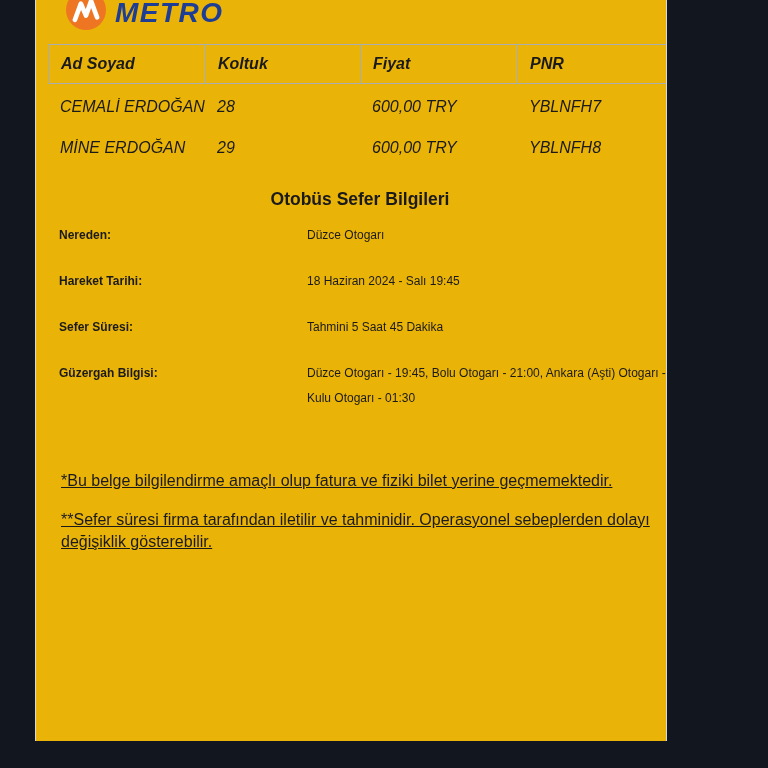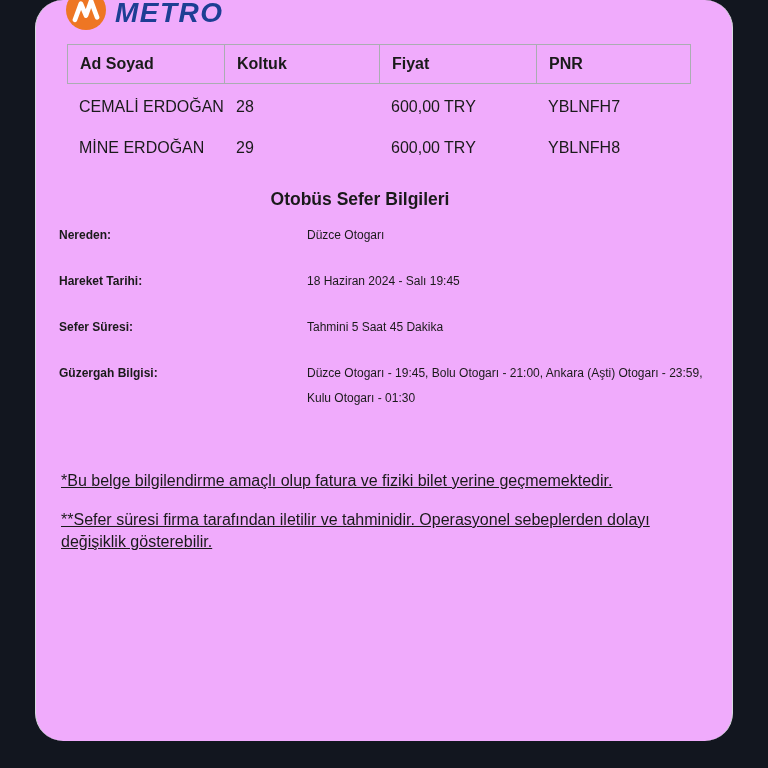--- a/index.html
+++ b/index.html
@@ -6,43 +6,42 @@
   html,body { width:768px; height:768px; }
   body {
     position:relative;
     background:#12161F;
     font-family:"Liberation Sans", sans-serif;
     overflow:hidden;
     color:#1a1a1a;
   }
   .page {
     position:absolute; left:35px; top:0;
-    width:698px; height:741px;
-    background:#f0abfc;
+    width:632px; height:741px;
+    background:#eab308;
     border-left:1px solid #d6d9dd;
     border-right:1px solid #d6d9dd;
     overflow:hidden;
-    border-radius:28px;
   }
   
   .logo-row { position:absolute; left:30px; top:0; height:32px; display:flex; align-items:flex-start; }
   .logo-circle {
     width:40px; height:40px; border-radius:50%;
     background:#EE7623; margin-top:-10px;
     display:flex; align-items:center; justify-content:center;
     flex:0 0 auto;
   }
   .logo-circle svg { margin-top:6px; }
   .brand-text {
     font-size:28px; font-weight:bold; font-style:italic;
     color:#1D3E94; letter-spacing:1.5px; margin-left:9px; margin-top:-2px;
     line-height:30px;
   }
   
-  .pax-table { position:absolute; left:31px; top:44px; width:624px; }
+  .pax-table { position:absolute; left:12px; top:44px; width:624px;font-style:italic; }
   .tbl-header {
     display:grid; grid-template-columns:157px 155px 157px 155px;
     border:1px solid #aaadb2; height:40px;
   }
   .tbl-header .cell {
     display:flex; align-items:center; padding-left:12px;
     font-weight:bold; font-size:16px; border-right:1px solid #aaadb2;
   }
   .tbl-header .cell:last-child { border-right:none; }
   .tbl-row {

